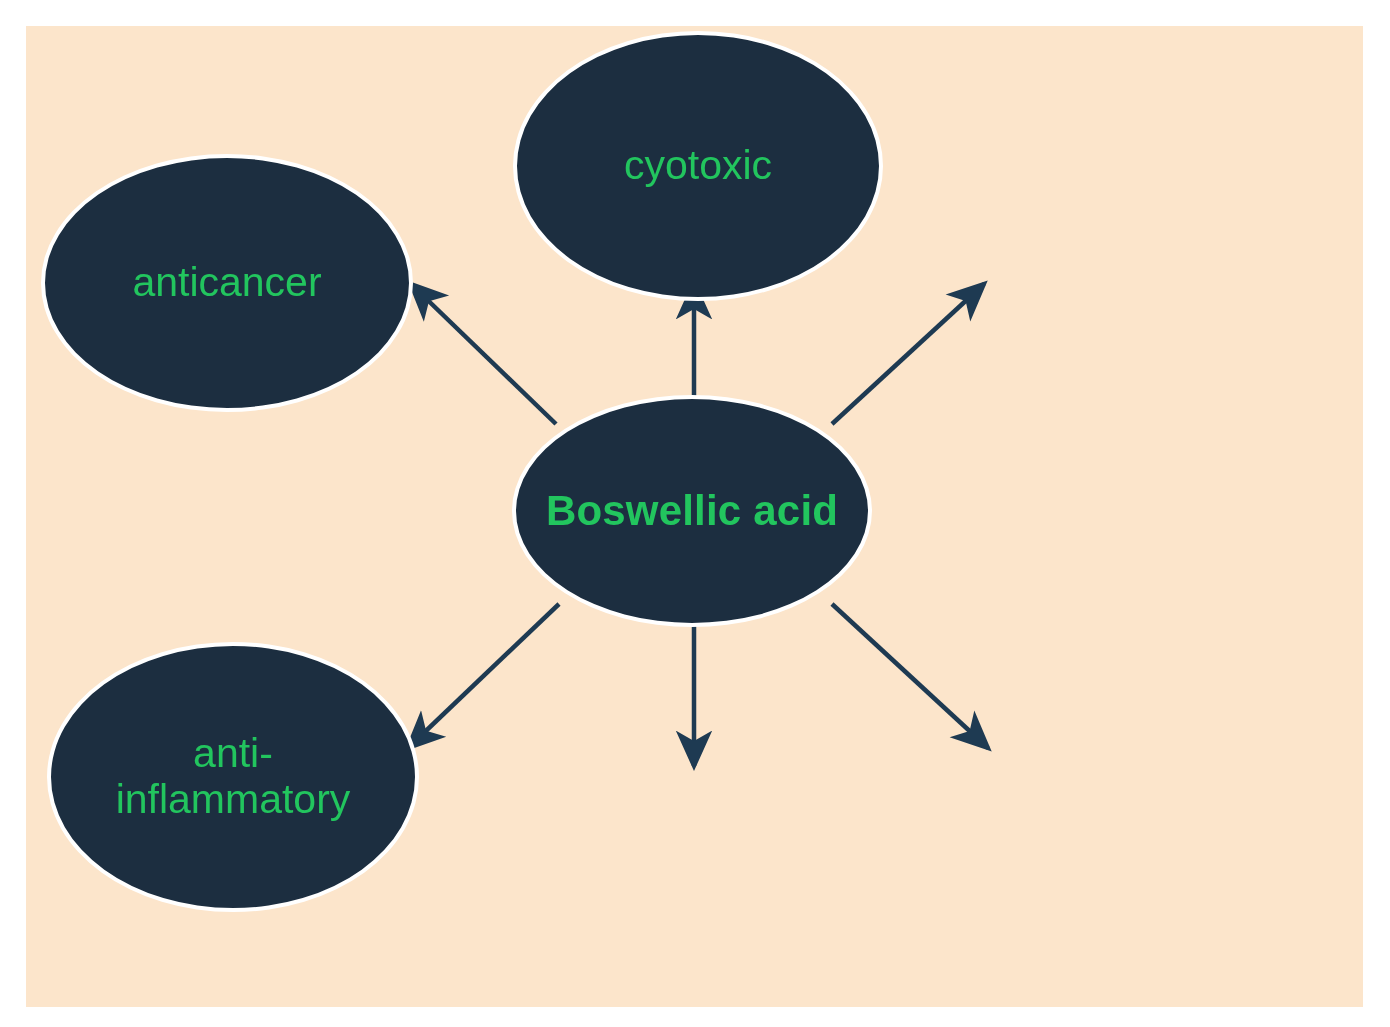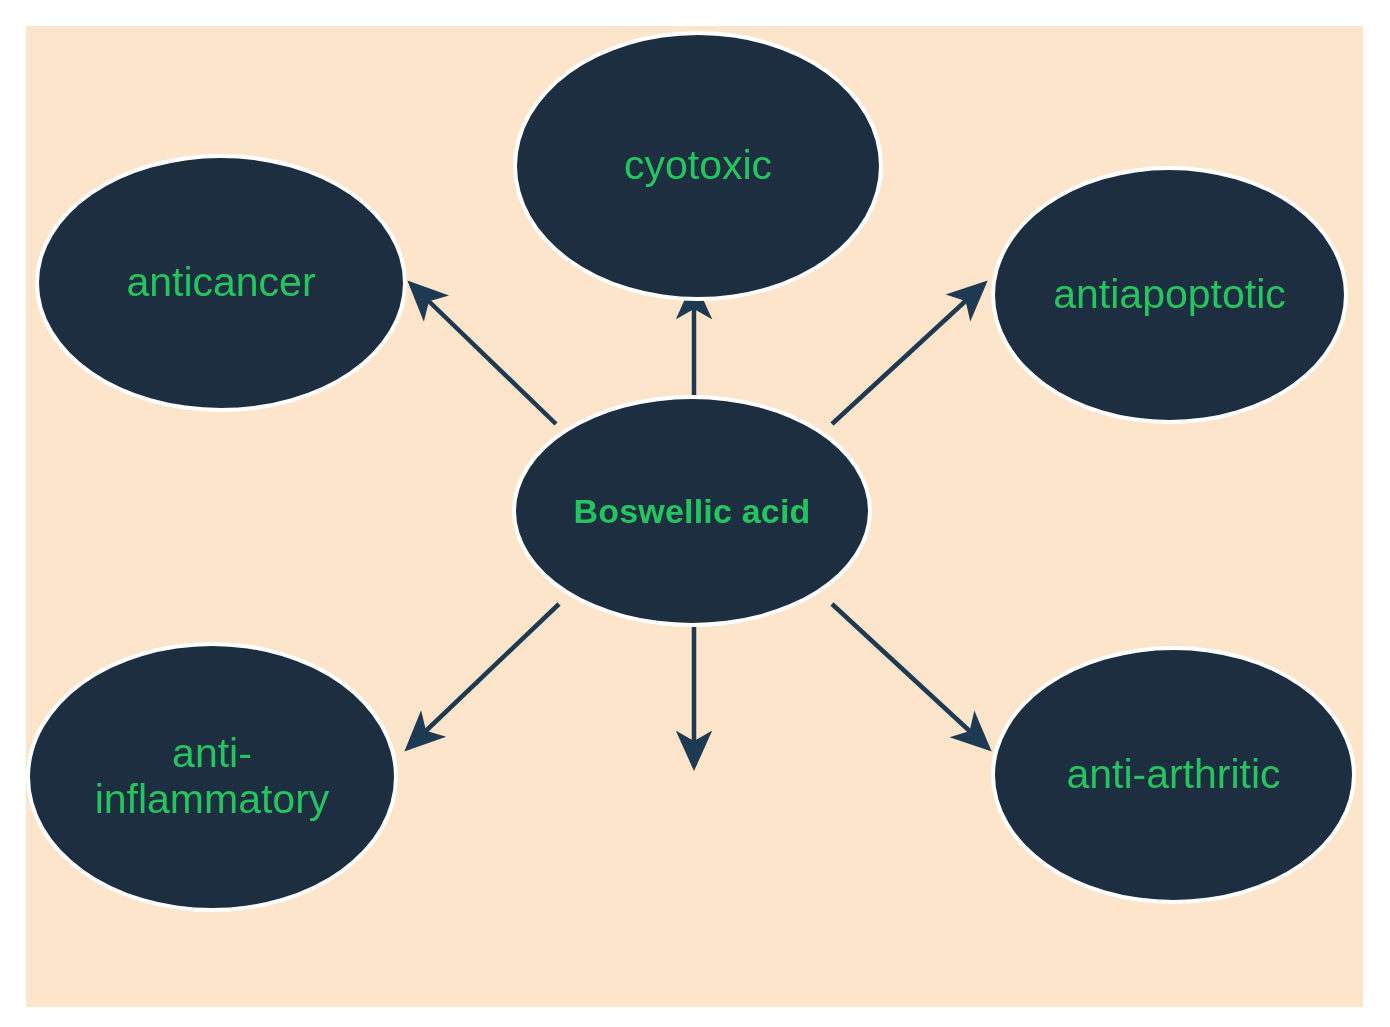--- a/index.html
+++ b/index.html
@@ -64,49 +64,49 @@
     width: 100%;
     white-space: pre-line;
   }
 
   
   #node-center {
     left: 486px;
     top: 369px;
     width: 360px;
     height: 232px;
-    font-size: 34px;
+    font-size: 42px;
     font-weight: bold;
     letter-spacing: 0.2px;
   }
 
   
   #node-anticancer {
-    left: 9px;
+    left: 15px;
     top: 128px;
     width: 372px;
     height: 258px;
     font-size: 41px;
   }
   #node-cyotoxic {
     left: 487px;
     top: 5px;
     width: 370px;
     height: 270px;
     font-size: 41px;
   }
   #node-antiapoptotic {
     left: 965px;
     top: 140px;
     width: 357px;
     height: 258px;
     font-size: 41px;
   }
   #node-anti-inflammatory {
-    left: 0;
+    left: 21px;
     top: 616px;
     width: 372px;
     height: 270px;
     font-size: 41px;
   }
   #node-anti-ulcerogenic {
     left: 485px;
     top: 759px;
     width: 370px;
     height: 212px;
@@ -148,32 +148,26 @@
     </svg>
 
     <div class="node" id="node-anticancer">
       <span class="node-label">anticancer</span>
     </div>
 
     <div class="node" id="node-cyotoxic">
       <span class="node-label">cyotoxic</span>
     </div>
 
-    <div class="node" id="node-antiapoptotic">
-      <span class="node-label">antiapoptotic</span>
-    </div>
 
     <div class="node" id="node-anti-inflammatory">
       <span class="node-label">anti-
 inflammatory</span>
     </div>
 
 
-    <div class="node" id="node-anti-arthritic">
-      <span class="node-label">anti-arthritic</span>
-    </div>
 
     <div class="node" id="node-center">
       <span class="node-label">Boswellic acid</span>
     </div>
 
   </div>
 </div>
 
 </body></html>

